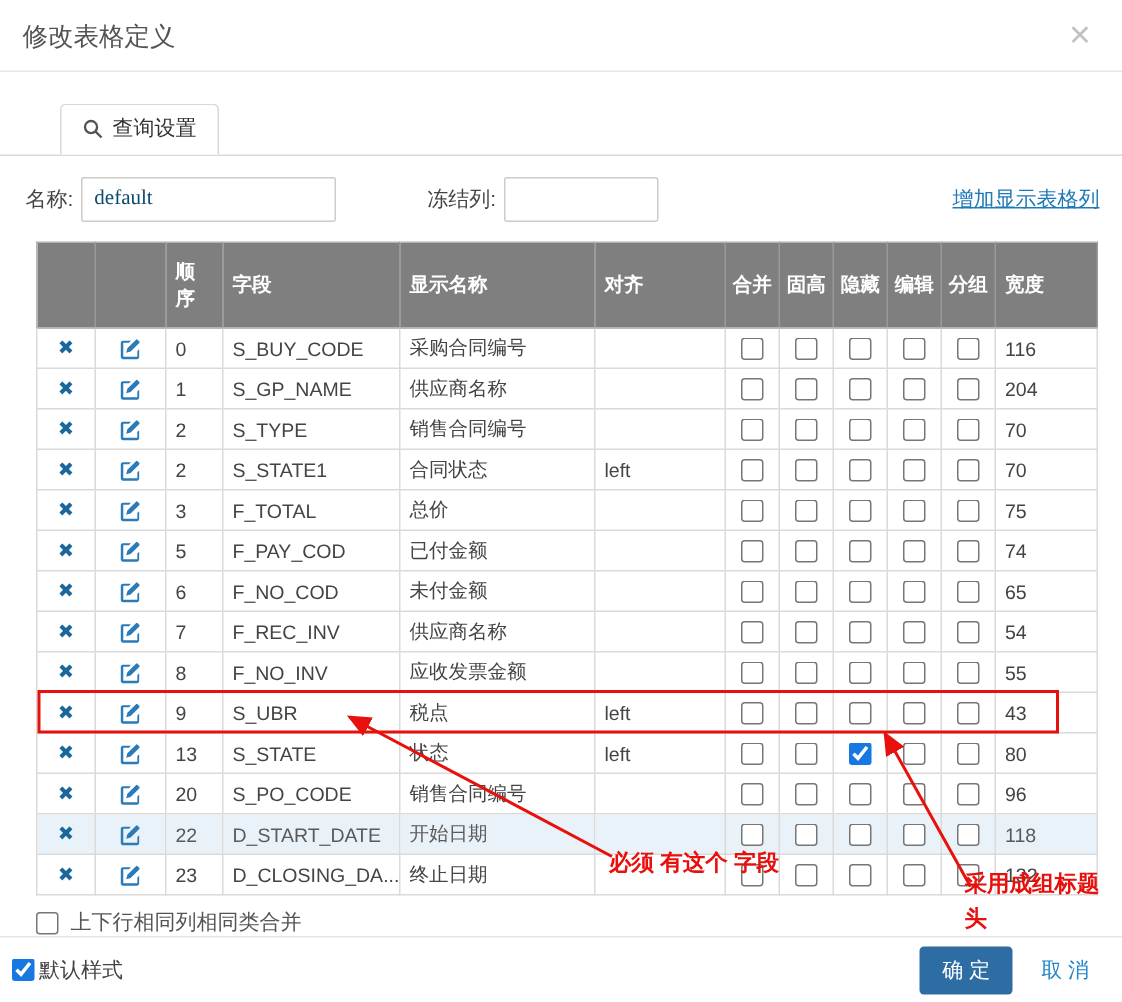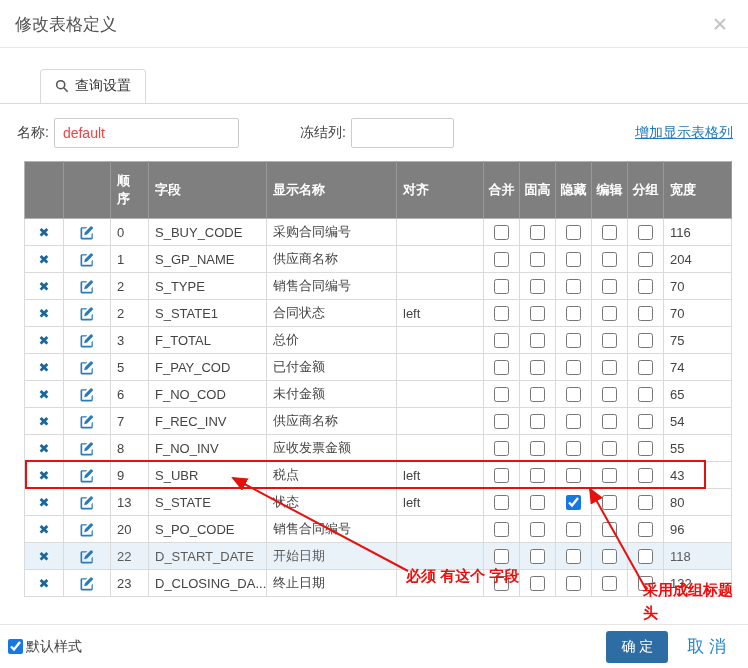--- a/index.html
+++ b/index.html
@@ -22,21 +22,21 @@
     margin-right:3px; font-size:14px; color:#333; background:#fff; cursor:pointer; }
   .tab.active { margin-bottom:-1px; border-bottom:1px solid #fff; }
   .tabicon { display:inline-flex; }
 
   
   .form-row { display:flex; align-items:center; padding:14px 8px 13px 17px;
     font-size:14px; color:#444; }
   .form-row label { margin-right:5px; }
   .inp { height:30px; border:1px solid #ccc; border-radius:2px; font-size:14px;
     padding:0 8px; outline:none; }
-  .inp.name { width:185px; color:#ef4444; }
+  .inp.name { width:170px; color:#0c4a6e;font-family:Liberation Serif, serif; }
   .inp.freeze { width:103px; color:#444; }
   .lbl-freeze { margin-left:61px; }
   .add-link { margin-left:auto; margin-right:7px; font-size:14px; color:#1e7ab8;
     text-decoration:underline; cursor:pointer; }
 
   
   table.grid { margin-left:24px; width:707px; border-collapse:collapse;
     table-layout:fixed; border:1px solid #b3b3b3; }
   table.grid thead th { background:#7f7f7f; color:#fff; font-size:13px;
     font-weight:bold; text-align:left; padding:10px 6px;
@@ -59,21 +59,21 @@
 
   
   .footer { position:absolute; left:0; right:0; bottom:0; height:44px;
     border-top:1px solid #e5e5e5; display:flex; align-items:center;
     padding:0 16px 0 8px; background:#fff; }
   .footer .defstyle { display:flex; align-items:center; gap:3px; font-size:14px;
     color:#444; }
   .btn-ok { margin-left:auto; background:#2e6da4; color:#fff; border:none;
     border-radius:3px; font-size:14px; padding:7px 15px; cursor:pointer;
     font-family:inherit; }
-  .btn-cancel { margin-left:19px; margin-right:6px; color:#2086c8; font-size:17px;
+  .btn-cancel { margin-left:19px; margin-right:6px; color:#2086c8; font-size:14px;
     cursor:pointer; }
 
   
   .red-rect { position:absolute; left:25px; top:460px; width:681px; height:29px;
     border:2px solid #e8100c; pointer-events:none; }
   .overlay-svg { position:absolute; left:0; top:0; width:748px; height:668px;
     pointer-events:none; }
   .ann { position:absolute; color:#e8100c; font-size:15px; font-weight:bold;
     pointer-events:none; line-height:1.5; }
   .ann1 { left:406px; top:565px; }
@@ -402,20 +402,24 @@
         <td class="cb"><input type="checkbox" style=""></td>
         <td class="cb"><input type="checkbox" style=""></td>
         <td class="cb"><input type="checkbox" style=""></td>
         <td class="cb"><input type="checkbox" style=""></td>
         <td>132</td>
       </tr>
     </tbody>
 </table>
 
 <div class="options-row">
+  <label class="opt">
+    <input type="checkbox" style="">
+    <span>上下行相同列相同类合并</span>
+  </label>
 </div>
 
 <div class="red-rect"></div>
 <svg class="overlay-svg">
   <defs>
     <marker id="arrowhead" markerWidth="9" markerHeight="8" refX="7" refY="3.5" orient="auto">
       <path d="M0,0 L8,3.5 L0,7 z" fill="#e8100c"></path>
     </marker>
   </defs>
   <line x1="408" y1="571" x2="233" y2="478" stroke="#e8100c" stroke-width="2" marker-end="url(#arrowhead)"></line>

